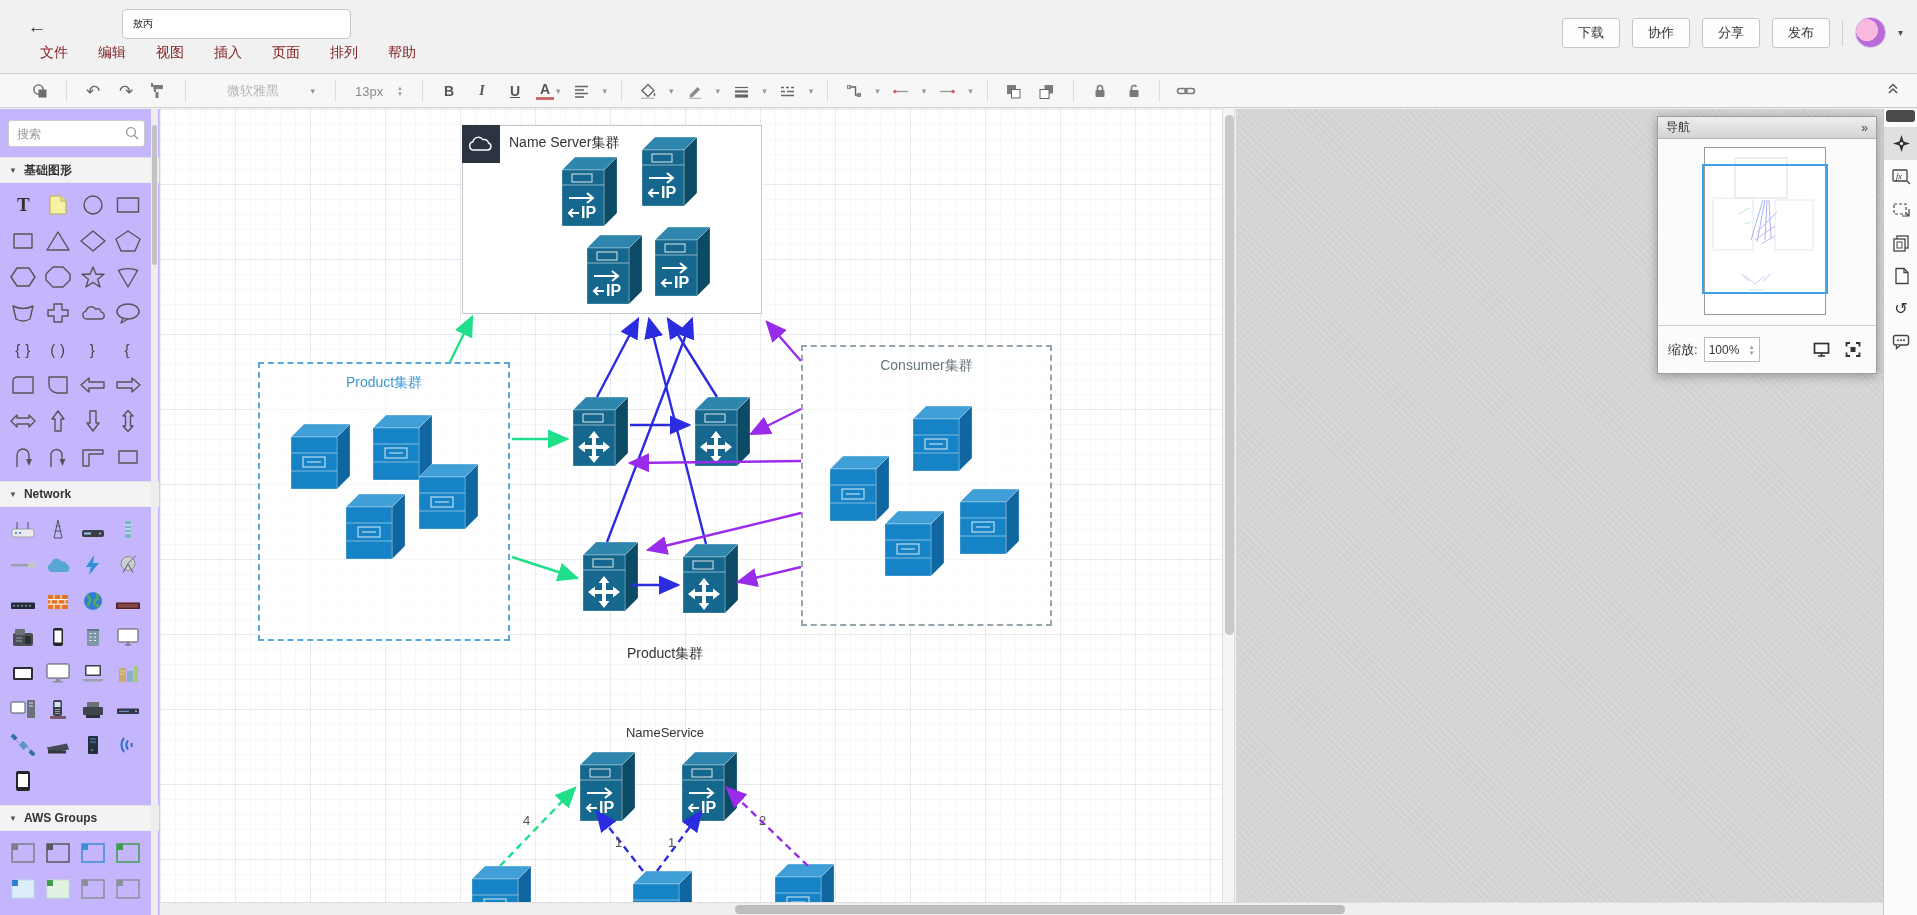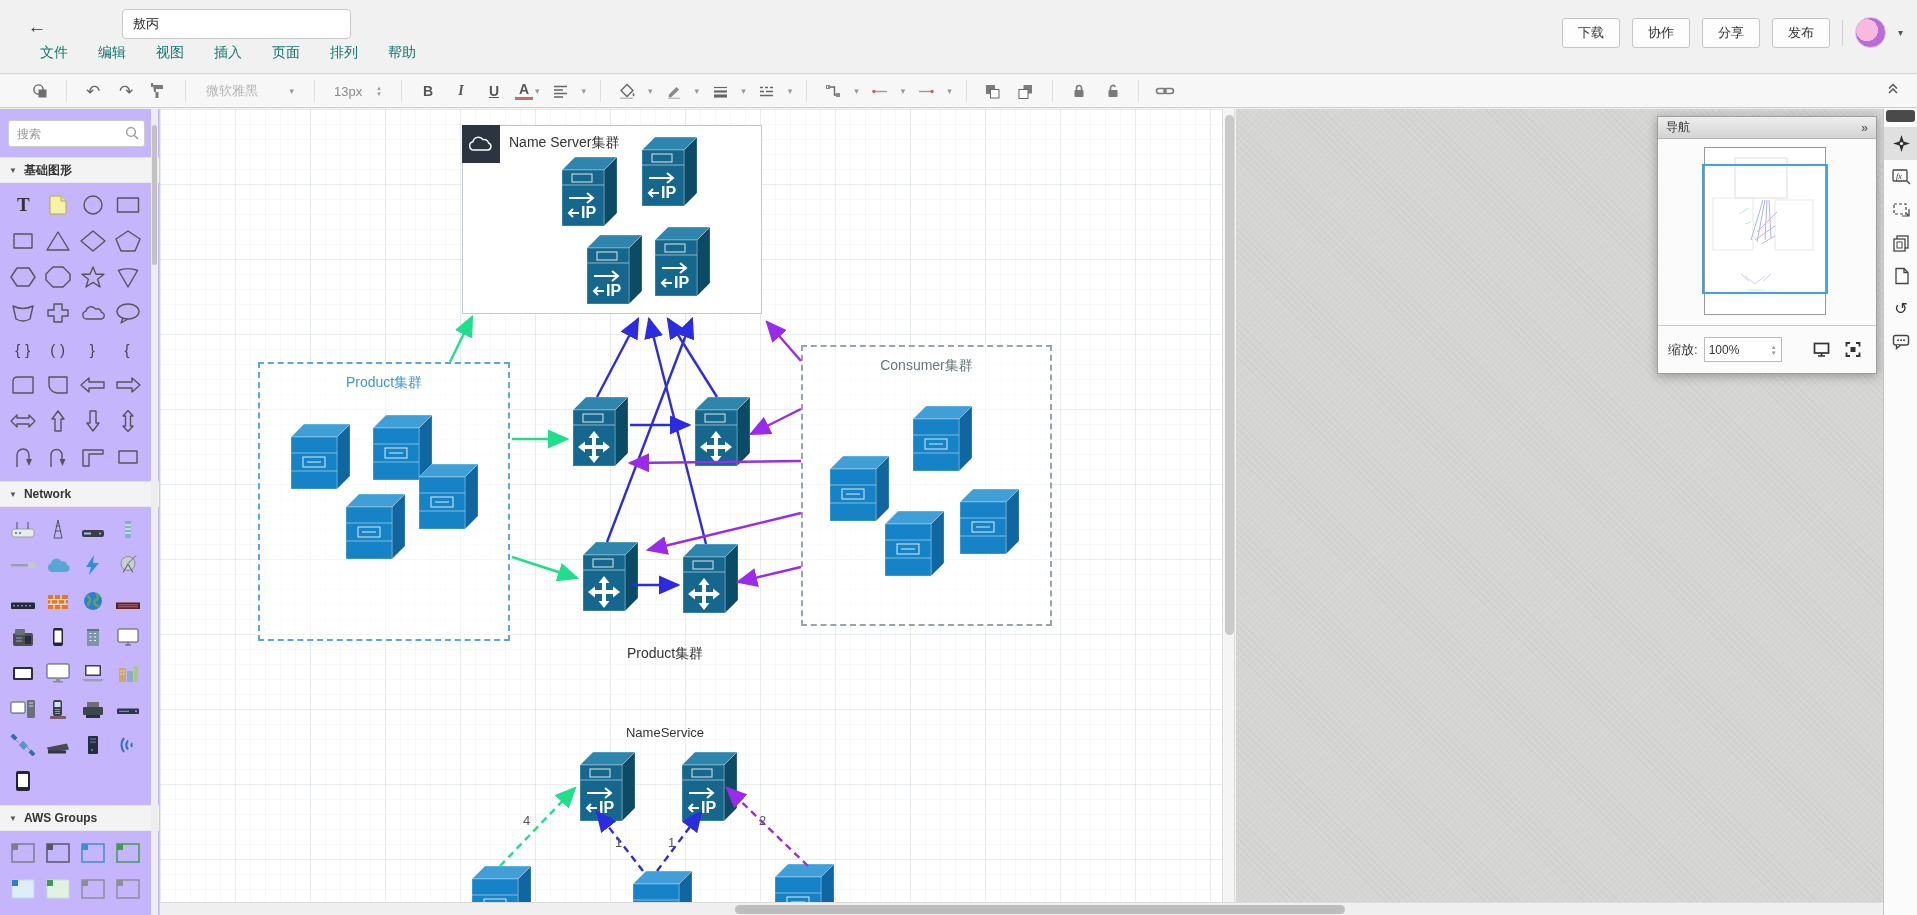--- a/index.html
+++ b/index.html
@@ -2,36 +2,36 @@
 <html><head>
 <meta charset="utf-8">
 <style>
   * { margin:0; padding:0; box-sizing:border-box; }
   html,body { width:1917px; height:915px; overflow:hidden;
     font-family:"Liberation Sans","DejaVu Sans",sans-serif; font-size:13px; color:#333;
     background:#f1f1f1; }
   
   #header { position:absolute; left:0; top:0; width:1917px; height:74px; background:#f1f1f1; border-bottom:1px solid #d6d6d6; }
   #back-btn { position:absolute; left:24px; top:14px; width:26px; height:26px; font-size:19px; color:#333; text-align:center; line-height:26px; cursor:pointer; }
-  #title-input { position:absolute; left:122px; top:9px; width:229px; height:30px; border:1px solid #c9c9c9; border-radius:4px; background:#fff; padding:0 10px; font-size:13px; color:#222; }
+  #title-input { position:absolute; left:122px; top:9px; width:229px; height:30px; border:1px solid #c9c9c9; border-radius:4px; background:#fff; padding:0 10px; font-size:10px; color:#222; }
   #menu-row { position:absolute; left:40px; top:44px; display:flex; gap:30px; font-size:14px; }
-  .menu-item { cursor:pointer; color:#0f766e; }
+  .menu-item { cursor:pointer; color:#7f1d1d; }
   #header-actions { position:absolute; right:14px; top:17px; display:flex; align-items:center; gap:12px; }
   .hdr-btn { border:1px solid #c6c6c6; background:#fdfdfd; border-radius:3px; padding:5px 15px; font-size:13px; color:#333; cursor:pointer; }
   .hdr-sep { width:1px; height:26px; background:#d0d0d0; }
   #avatar { width:31px; height:31px; border-radius:50%; background:radial-gradient(circle at 38% 42%, #f9b8dd 0 44%, #b86cd8 45%); border:1px solid #d8b7e8; }
   #avatar-caret { font-size:10px; color:#555; }
   
   #toolbar { position:absolute; left:0; top:75px; width:1917px; height:33px; background:#f7f7f7; border-bottom:1px solid #cfcfcf; display:flex; align-items:center; padding-left:28px; gap:9px; }
   .tb-sep { width:1px; height:22px; background:#ddd; margin:0 5px; }
   .tb-btn { height:24px; min-width:24px; display:flex; align-items:center; justify-content:center; gap:2px; border-radius:3px; cursor:pointer; color:#555; }
   .tb-btn svg { display:block; }
   .tb-caret { font-size:9px; color:#999; }
   .tb-text { font-weight:bold; font-size:14px; color:#555; width:18px; text-align:center; }
-  #font-select { width:100px; height:24px; display:flex; align-items:center; justify-content:space-between; padding:0 6px; color:#b5b5b5; cursor:pointer; }
+  #font-select { width:100px; height:24px; display:flex; align-items:center; justify-content:space-between; padding:0 6px; color:#b5b5b5; cursor:pointer;margin-left:21px; }
   #font-size-box { width:58px; height:24px; display:flex; align-items:center; justify-content:space-between; padding:0 5px; color:#8a8a8a; cursor:pointer; }
   .stepper { display:flex; flex-direction:column; font-size:6px; line-height:6px; color:#999; }
   #underline-btn .tb-text { text-decoration:underline; }
   #fontcolor-btn .tb-text { border-bottom:3px solid #c96a6a; line-height:15px; }
   #toolbar-collapse { position:absolute; right:16px; top:5px; cursor:pointer; }
   
   #main { position:absolute; left:0; top:109px; width:1917px; height:806px; }
   
   #sidebar { position:absolute; left:0; top:0; width:160px; height:806px; background:#c4b5fd; border-right:1px solid #cfcfcf; overflow:hidden; }
   #search-wrap { position:relative; margin:11px 14px 10px 8px; }
@@ -79,21 +79,21 @@
                      repeating-linear-gradient(45deg, rgba(0,0,0,.03) 0 1px, transparent 1px 5px); }
   
   #nav-panel { position:absolute; left:1657px; top:7px; width:220px; height:258px; background:#fbfbfb; border:1px solid #9f9f9f; box-shadow:0 2px 10px rgba(0,0,0,.3); }
   #nav-header { height:22px; background:linear-gradient(#eee,#d3d3d3); border-bottom:1px solid #b5b5b5; display:flex; align-items:center; justify-content:space-between; padding:0 8px; font-size:12px; color:#333; }
   #nav-collapse { cursor:pointer; color:#444; font-size:12px; }
   #minimap { position:relative; height:182px; }
   #mini-page { position:absolute; left:46px; top:8px; width:122px; height:168px; background:#fff; border:1px solid #999; }
   #mini-viewport { position:absolute; left:44px; top:25px; width:126px; height:130px; border:2px solid #3da2e8; background:rgba(255,255,255,.01); cursor:move; }
   #nav-footer { position:absolute; left:0; bottom:0; width:100%; height:48px; border-top:1px solid #ccc; display:flex; align-items:center; padding:0 10px; gap:6px; }
   #zoom-label { font-size:13px; color:#333; }
-  #zoom-box { width:78px; height:25px; border:1px solid #bbb; background:#fff; display:flex; align-items:center; justify-content:space-between; padding:0 4px; }
+  #zoom-box { width:56px; height:25px; border:1px solid #bbb; background:#fff; display:flex; align-items:center; justify-content:space-between; padding:0 4px; }
   #zoom-value { font-size:12px; color:#333; }
   #nav-footer .spacer { flex:1; }
   .nav-icon-btn { width:26px; height:24px; display:flex; align-items:center; justify-content:center; cursor:pointer; }
   
   #right-strip { position:absolute; left:1883px; top:0; width:34px; height:806px; background:#fbfbfb; border-left:1px solid #c6c6c6; }
   #strip-tab { position:absolute; left:2px; top:1px; width:29px; height:12px; background:#4a4a4a; border-radius:3px; }
   #strip-icons { position:absolute; left:0; top:18px; width:20px; display:flex; flex-direction:column; }
   .strip-btn { width:34px; height:33px; display:flex; align-items:center; justify-content:center; cursor:pointer; color:#444; }
   .strip-btn.active { background:#e0e0e0; }
   .strip-glyph { font-size:16px; color:#333; }

